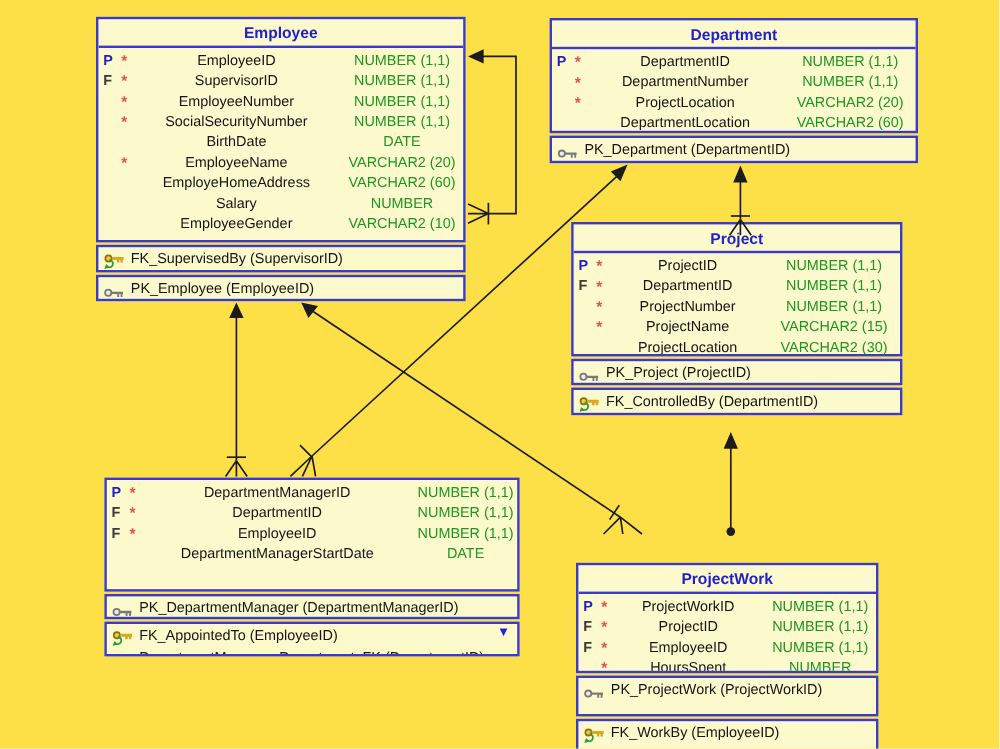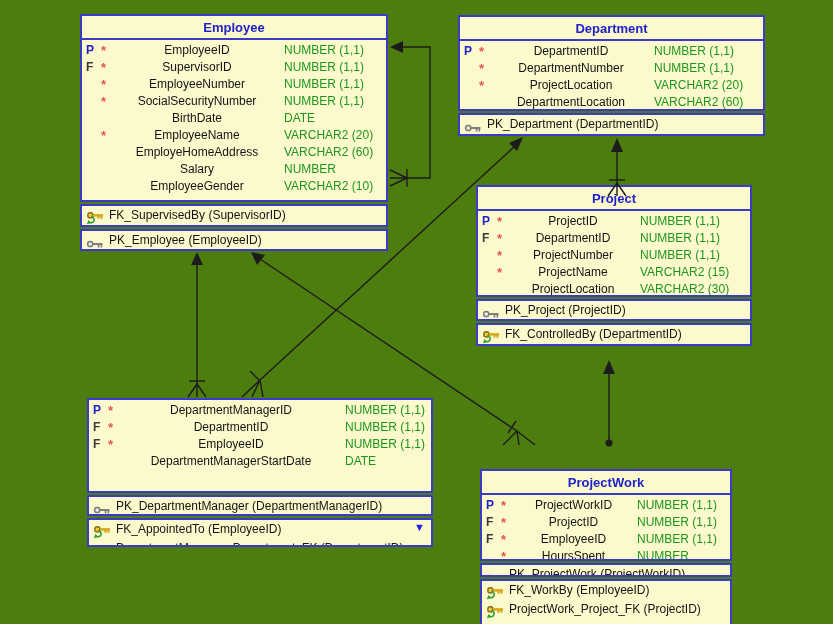--- a/index.html
+++ b/index.html
@@ -1,18 +1,18 @@
 <!DOCTYPE html>
 <html><head>
 <meta charset="utf-8">
 <style>
   html,body{margin:0;padding:0;background:#ffffff;}
   #canvas{
     position:relative;width:833px;height:624px;overflow:hidden;
-    background:#4d7c0f;
+    background:#fde047;
     font-family:"Liberation Sans","DejaVu Sans",sans-serif;
   }
   .entity{position:absolute;}
   .box{
     box-sizing:border-box;
     border:2px solid #3b3bc6;
     background:#fcfacd;
     margin-bottom:2px;
     overflow:hidden;
     white-space:nowrap;
@@ -31,21 +31,21 @@
     grid-template-columns:15px 13px var(--namew,160px) 1fr;
     align-items:center;
     height:17px;
     font-size:12px;
     line-height:17px;
   }
   .attr-row .k{color:#2121cc;font-weight:bold;padding-left:4px;font-size:12px;}
   .attr-row .k.fk{color:#3a3a3a;}
   .attr-row .req{color:#e0564e;font-weight:bold;text-align:center;font-size:13px;}
   .attr-row .nm{color:#141414;overflow:hidden;text-align:center;}
-  .attr-row .tp{color:#1d9520;overflow:hidden;}
+  .attr-row .tp{color:#1d9520;overflow:hidden;text-align:center;}
   .sec-row{
     position:relative;
     display:flex;align-items:flex-end;gap:5px;
     height:19px;
     padding:0 4px 0 4px;
     font-size:12px;color:#141414;
     line-height:19px;
   }
   .sec-pk .sec-row,.sec-fk .sec-row{flex:0 0 auto;}
   .sec-fk,.sec-pk{display:block;}
@@ -338,21 +338,21 @@
             <span class="tp">NUMBER (1,1)</span>
           </div>
           <div class="attr-row">
             <span class="k"></span>
             <span class="req">*</span>
             <span class="nm">HoursSpent</span>
             <span class="tp">NUMBER</span>
           </div>
         </div>
       </div>
-      <div class="box sec-pk" style="height:14px">
+      <div class="box sec-pk" style="height:34px">
         <div class="sec-row">
           <svg class="icon" width="18" height="12" viewBox="0 0 18 12">
             <circle cx="4.2" cy="6" r="2.6" fill="#ececec" stroke="#7a7a7a" stroke-width="1.5"></circle>
             <path d="M7 6 H16.5" stroke="#7a7a7a" stroke-width="1.9"></path>
             <path d="M12.5 6 v3.4 M15.3 6 v3.4" stroke="#7a7a7a" stroke-width="1.6"></path>
           </svg>
           <span>PK_ProjectWork (ProjectWorkID)</span>
         </div>
       </div>
       <div class="box sec-fk" style="height:49px">

